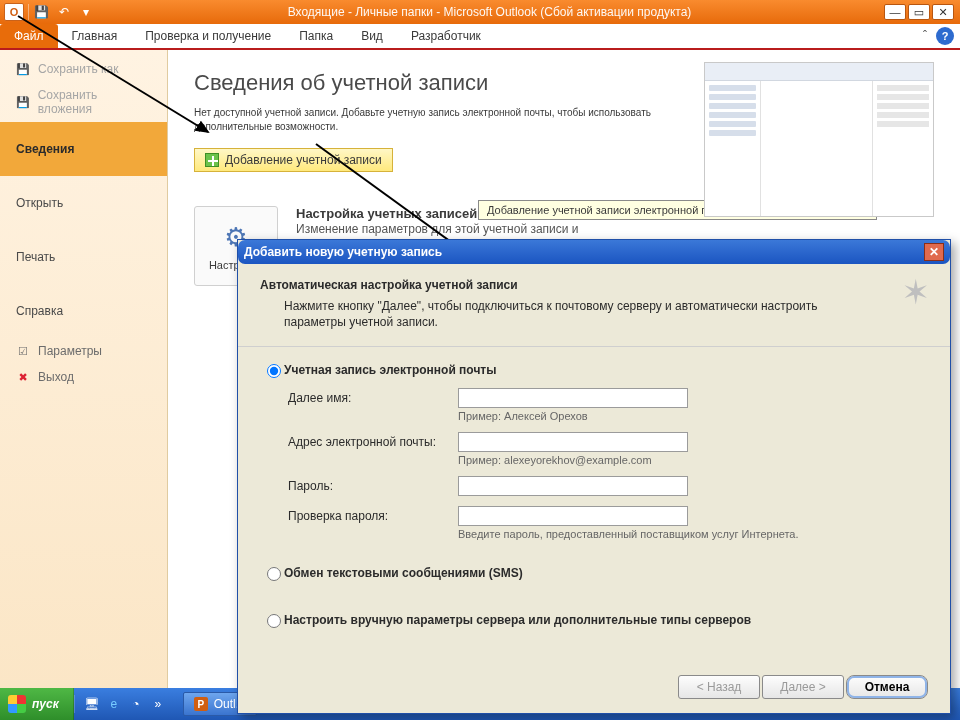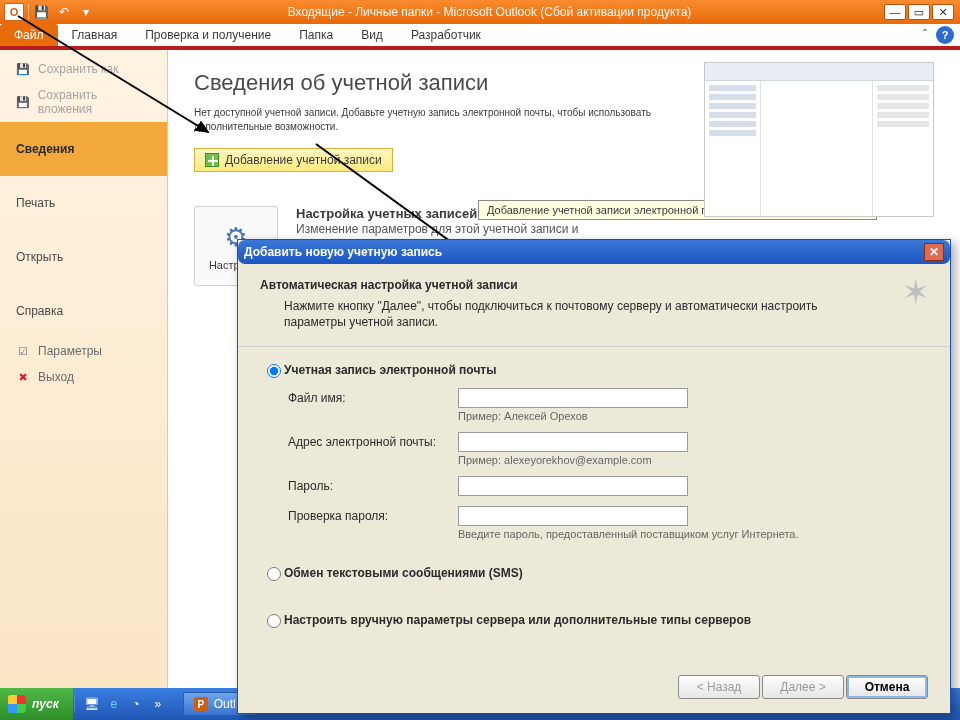--- a/index.html
+++ b/index.html
@@ -9,21 +9,21 @@
   .titlebar { position:absolute; top:0; left:0; right:0; height:24px; background:linear-gradient(#f98b2e,#e76a0a); display:flex; align-items:center; color:#fff; font-size:12px; }
   .qat { display:flex; align-items:center; gap:4px; padding-left:4px; }
   .qat .office-btn { width:20px; height:18px; background:#fff; border:1px solid #c9621a; border-radius:2px; display:flex; align-items:center; justify-content:center; color:#d05e11; font-weight:bold; font-size:11px;}
   .qat .sep { width:1px; height:16px; background:rgba(255,255,255,.4); }
   .qat .q-icn { width:18px; height:18px; display:flex; align-items:center; justify-content:center; color:#fff;}
   .title-text { flex:1; text-align:center; opacity:.95; }
   .win-btns { display:flex; gap:2px; padding-right:6px;}
   .win-btns div{ width:22px; height:16px; background:#fff; border:1px solid #b85610; border-radius:2px; display:flex; align-items:center; justify-content:center; font-size:11px; color:#333;}
 
   
-  .ribbon { position:absolute; top:24px; left:0; right:0; height:26px; background:#fff; border-bottom:4px solid #b91c1c; display:flex; align-items:center; font-size:12px; padding-right:6px;}
+  .ribbon { position:absolute; top:24px; left:0; right:0; height:26px; background:#fff; border-bottom:2px solid #b91c1c; display:flex; align-items:center; font-size:12px; padding-right:6px;}
   .ribbon .tab { padding:0 14px; height:100%; display:flex; align-items:center; color:#3a3a3a; }
   .ribbon .tab.active { background:#e86c0a; color:#fff; border-radius:3px 3px 0 0;}
   .ribbon .spacer{flex:1}
   .ribbon .help{ width:18px;height:18px;border-radius:9px;background:#2d6bcf;color:#fff;display:flex;align-items:center;justify-content:center;font-size:11px;font-weight:bold;}
   .ribbon .up{ width:16px;text-align:center;color:#555;padding-right:6px;}
 
   
   .backstage { position:absolute; top:50px; left:0; right:0; bottom:32px; display:flex; background:#fff;}
   .side { width:168px; background:linear-gradient(#fff3e2,#fbe6c6); border-right:1px solid #e0cba0; padding-top:6px; font-size:12px;}
   .side .item{ padding:20px 16px; color:#4a4a4a; cursor:default;}
@@ -73,21 +73,21 @@
   .optline{ display:flex; align-items:center; margin:6px 0 10px 2px;}
   .optline.bold label{ font-weight:bold;}
   .optline input[type=radio]{ width:14px;height:14px;}
   .formrow{ display:flex; align-items:center; margin:10px 0 0 28px;}
   .formrow .lbl{ width:170px;}
   .formrow input[type=text],.formrow input[type=password]{ width:230px; height:20px; border:1px solid #9b9b9b; background:#fff; padding:1px 4px; font-size:12px;}
   .hint{ margin:2px 0 0 198px; color:#666; font-size:11px;}
   .m-btns{ position:absolute; right:22px; bottom:14px; display:flex; gap:2px;}
   .m-btns button{ min-width:82px; height:24px; border:1px solid #8a8a8a; background:linear-gradient(#fdfdfd,#e6e6e6); font-size:12px; border-radius:3px;}
   .m-btns button:disabled{ color:#9a9a9a;}
-  .m-btns button.cancel{ font-weight:bold; box-shadow:0 0 0 2px #8fb4e8 inset;}
+  .m-btns button.cancel{ font-weight:bold; box-shadow:0 0 0 2px #8fb4e8 inset;border-radius:8px;}
 
   
   .taskbar{ position:absolute; left:0; right:0; bottom:0; height:32px; background:linear-gradient(#3a7ee0,#1f57b4); display:flex; align-items:center; color:#fff; font-size:12px;}
   .start{ height:100%; background:linear-gradient(#4fb845,#2e8e2a); display:flex; align-items:center; gap:6px; padding:0 14px 0 8px; font-style:italic; font-weight:bold; border-right:1px solid rgba(0,0,0,.2);}
   .start .flag{ width:18px;height:18px;background:conic-gradient(#e33 0 25%,#4c4 0 50%,#39f 0 75%,#fc3 0);border-radius:3px;}
   .tray{ display:flex; align-items:center; gap:4px; padding:0 8px; border-left:1px solid rgba(255,255,255,.2);}
   .tray .t-ic{ width:18px;height:18px;display:flex;align-items:center;justify-content:center;}
   .tbtn{ margin-left:8px; height:24px; background:linear-gradient(#6ea6ee,#3a74cf); border:1px solid #2a5aa8; border-radius:2px; display:flex; align-items:center; gap:6px; padding:0 10px;}
   .tbtn .p{ width:14px;height:14px;background:#d05e11;border-radius:2px;display:flex;align-items:center;justify-content:center;color:#fff;font-size:10px;font-weight:bold;}
 </style>
@@ -128,22 +128,22 @@
   <div class="side">
     <div class="small disabled">
         <span class="icn">💾</span>
         <span>Сохранить как</span>
       </div>
     <div class="small disabled">
         <span class="icn">💾</span>
         <span>Сохранить вложения</span>
       </div>
     <div class="item sel">Сведения</div>
+    <div class="item">Открыть</div>
     <div class="item">Печать</div>
-    <div class="item">Открыть</div>
     <div class="item">Справка</div>
     <div class="small">
         <span class="icn">☑</span>
         <span>Параметры</span>
       </div>
     <div class="small">
         <span class="icn" style="color:#d23">✖</span>
         <span>Выход</span>
       </div>
   </div>
@@ -224,21 +224,21 @@
     <div class="m-desc">Нажмите кнопку "Далее", чтобы подключиться к почтовому серверу и автоматически настроить параметры учетной записи.</div>
     <div class="star">✶</div>
     <div class="hr"></div>
 
     <div class="optline bold">
       <input type="radio" checked="" style="">
       <label>Учетная запись электронной почты</label>
     </div>
 
     <div class="formrow">
-      <div class="lbl">Файл имя:</div>
+      <div class="lbl">Далее имя:</div>
       <input type="text" style="">
     </div>
     <div class="hint">Пример: Алексей Орехов</div>
 
     <div class="formrow">
       <div class="lbl">Адрес электронной почты:</div>
       <input type="text" style="">
     </div>
     <div class="hint">Пример: alexeyorekhov@example.com</div>
 

